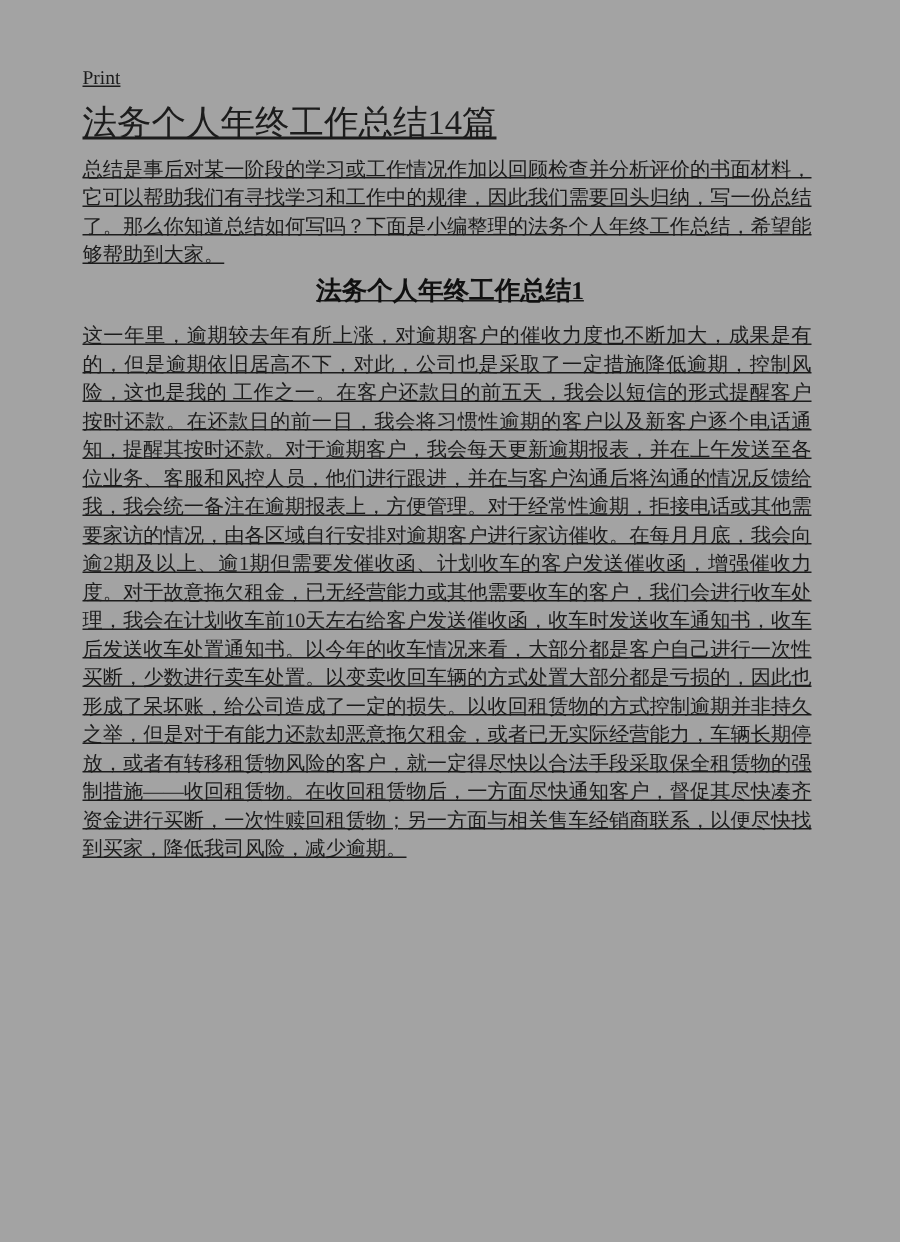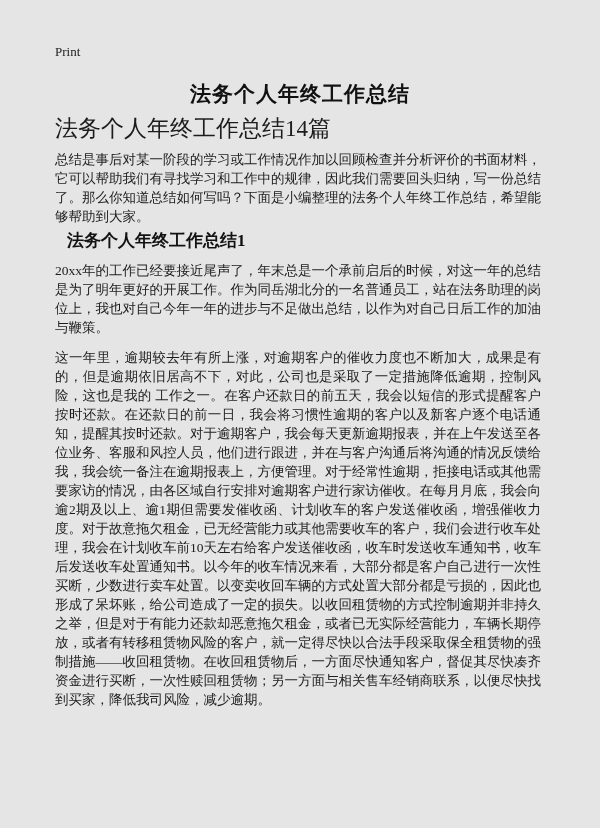--- a/index.html
+++ b/index.html
@@ -10,23 +10,24 @@
   body {
     width: 600px;
     height: 828px;
     overflow: hidden;
   }
   .page {
     box-sizing: border-box;
     width: 600px;
     height: 828px;
     padding: 44px 55px 0 55px;
-    background: #e5e5e5;
+    background: #a3a3a3;
     color: #1c1c1c;
     font-family: "Liberation Serif", "DejaVu Serif", serif;
+    text-decoration: underline;
   }
   .print-link {
     font-size: 13px;
     line-height: 16px;
     color: #1c1c1c;
     cursor: pointer;
     font-family: "Liberation Serif", "DejaVu Serif", serif;
   }
   .doc-title {
     margin: 21px 0 0 0;
@@ -38,25 +39,26 @@
     color: #111111;
   }
   .doc-subtitle {
     margin-top: 12px;
     font-size: 23px;
     line-height: 19px;
     font-weight: 400;
     color: #1c1c1c;
   }
   .section-heading {
-    margin: 5px 0 0 12px;
+    margin: 5px 0 0 0;
     font-size: 17px;
     line-height: 19px;
     font-weight: 700;
     color: #111111;
+    text-align: center;
   }
   .body-text {
     margin: 11px 4px 0 0;
     font-size: 13.5px;
     line-height: 19px;
     text-align: justify;
     color: #1c1c1c;
     word-break: break-all;
     overflow-wrap: break-word;
   }
@@ -64,26 +66,24 @@
     margin-top: 12px;
   }
 </style>
 </head>
 <body>
 
 <div class="page">
 
   <div class="print-link">Print</div>
 
-  <h1 class="doc-title">法务个人年终工作总结</h1>
 
   <div class="doc-subtitle">法务个人年终工作总结14篇</div>
 
   <p class="body-text intro">总结是事后对某一阶段的学习或工作情况作加以回顾检查并分析评价的书面材料，它可以帮助我们有寻找学习和工作中的规律，因此我们需要回头归纳，写一份总结了。那么你知道总结如何写吗？下面是小编整理的法务个人年终工作总结，希望能够帮助到大家。</p>
 
   <h2 class="section-heading">法务个人年终工作总结1</h2>
 
-  <p class="body-text">20xx年的工作已经要接近尾声了，年末总是一个承前启后的时候，对这一年的总结是为了明年更好的开展工作。作为同岳湖北分的一名普通员工，站在法务助理的岗位上，我也对自己今年一年的进步与不足做出总结，以作为对自己日后工作的加油与鞭策。</p>
 
   <p class="body-text">这一年里，逾期较去年有所上涨，对逾期客户的催收力度也不断加大，成果是有的，但是逾期依旧居高不下，对此，公司也是采取了一定措施降低逾期，控制风险，这也是我的 工作之一。在客户还款日的前五天，我会以短信的形式提醒客户按时还款。在还款日的前一日，我会将习惯性逾期的客户以及新客户逐个电话通知，提醒其按时还款。对于逾期客户，我会每天更新逾期报表，并在上午发送至各位业务、客服和风控人员，他们进行跟进，并在与客户沟通后将沟通的情况反馈给我，我会统一备注在逾期报表上，方便管理。对于经常性逾期，拒接电话或其他需要家访的情况，由各区域自行安排对逾期客户进行家访催收。在每月月底，我会向逾2期及以上、逾1期但需要发催收函、计划收车的客户发送催收函，增强催收力度。对于故意拖欠租金，已无经营能力或其他需要收车的客户，我们会进行收车处理，我会在计划收车前10天左右给客户发送催收函，收车时发送收车通知书，收车后发送收车处置通知书。以今年的收车情况来看，大部分都是客户自己进行一次性买断，少数进行卖车处置。以变卖收回车辆的方式处置大部分都是亏损的，因此也形成了呆坏账，给公司造成了一定的损失。以收回租赁物的方式控制逾期并非持久之举，但是对于有能力还款却恶意拖欠租金，或者已无实际经营能力，车辆长期停放，或者有转移租赁物风险的客户，就一定得尽快以合法手段采取保全租赁物的强制措施——收回租赁物。在收回租赁物后，一方面尽快通知客户，督促其尽快凑齐资金进行买断，一次性赎回租赁物；另一方面与相关售车经销商联系，以便尽快找到买家，降低我司风险，减少逾期。</p>
 
 
 </div>
 
 </body></html>

